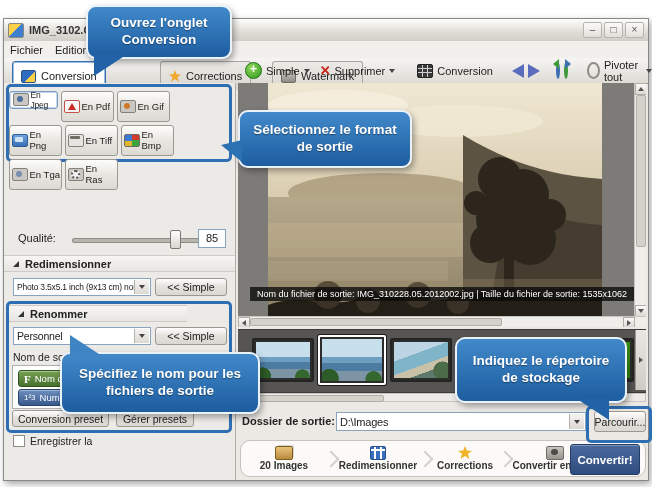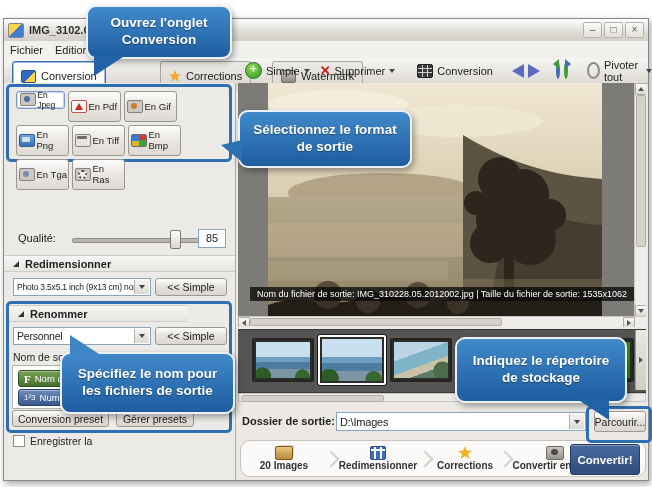--- a/index.html
+++ b/index.html
@@ -51,21 +51,21 @@
   .rot{width:13px;height:13px;border:2.5px solid #3f6fb4;border-radius:50%;position:relative;}
   .rot.g{border-color:#3f9a3a;}
   .rot::after{content:"";position:absolute;width:0;height:0;top:-5px;
       border-top:5px solid transparent;border-bottom:5px solid transparent;}
   .rot.l::after{left:-5px;border-right:6px solid #3f9a3a;}
   .rot.g::after{right:-5px;border-left:6px solid #3f6fb4;}
   
   .lpanel{position:absolute;left:0;top:64px;width:231px;bottom:0;background:#eceae6;
       border-right:1px solid #b0ada8;}
   .hibox{position:absolute;border:3px solid #2d6fb2;border-radius:5px;background:#eceae6;}
-  .fmtgrid{position:absolute;left:3px;top:66px;width:219px;height:70px;padding:3px 0 0 7px;}
+  .fmtgrid{position:absolute;left:3px;top:66px;width:219px;height:70px;padding:3px 0 0 0;}
   .fmtbtn{float:left;width:49px;height:29px;margin:1.5px;display:flex;align-items:center;
       justify-content:flex-start;gap:2px;padding-left:2px;font-size:9.5px;
       background:linear-gradient(#fdfdfc,#e9e6e1 50%,#ddd9d3);border:1px solid #9b9892;border-radius:3px;}
   .fmtbtn.sel{background:#fff;border:1px solid #7a9cc4;box-shadow:0 0 0 1px #c6d8ec inset;}
   .fic{width:14px;height:11px;border-radius:2px;flex:none;position:relative;border:1px solid #84817b;
       background:#cbc8c3;}
   .fic::after{content:"";position:absolute;width:6px;height:6px;border-radius:50%;left:3px;top:2px;}
   .fic.jpeg::after{background:#4a6f9f;}
   .fic.gif::after{background:#d07b2a;}
   .fic.tga::after{background:#7a8fb0;}
@@ -471,21 +471,21 @@
   <div class="hl" style="left:586px;top:406px;width:60px;height:31px;"></div>
 
   <div class="callout" style="left:86px;top:5px;width:146px;height:54px;">
     <span>Ouvrez l'onglet Conversion</span>
     <span class="ptr" style="left:6px;bottom:-19px;border-top:21px solid #2163a6;border-right:32px solid transparent;"></span>
   </div>
   <div class="callout" style="left:238px;top:110px;width:174px;height:58px;">
     <span>Sélectionnez le format de sortie</span>
     <span class="ptr" style="left:-19px;top:28px;border-right:21px solid #2c72b3;border-top:5px solid transparent;border-bottom:17px solid transparent;"></span>
   </div>
-  <div class="callout" style="left:60px;top:352px;width:175px;height:62px;">
+  <div class="callout" style="left:60px;top:352px;width:200px;height:62px;">
     <span>Spécifiez le nom pour les fichiers de sortie</span>
     <span class="ptr" style="top:-19px;left:8px;border-bottom:21px solid #3f85c4;border-right:32px solid transparent;"></span>
   </div>
   <div class="callout" style="left:455px;top:337px;width:172px;height:66px;">
     <span>Indiquez le répertoire de stockage</span>
     <span class="ptr" style="right:16px;bottom:-19px;border-top:21px solid #2163a6;border-left:32px solid transparent;"></span>
   </div>
 </div>
 
 </body></html>

